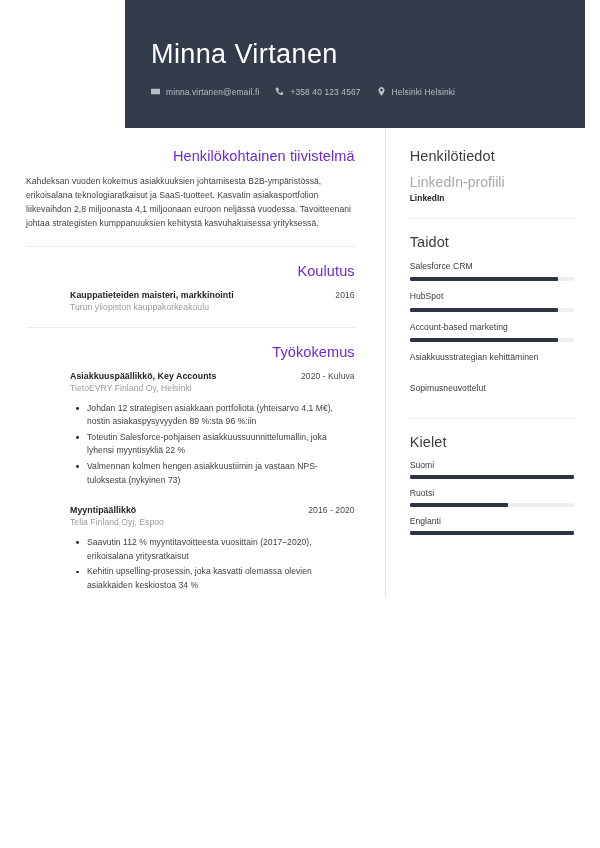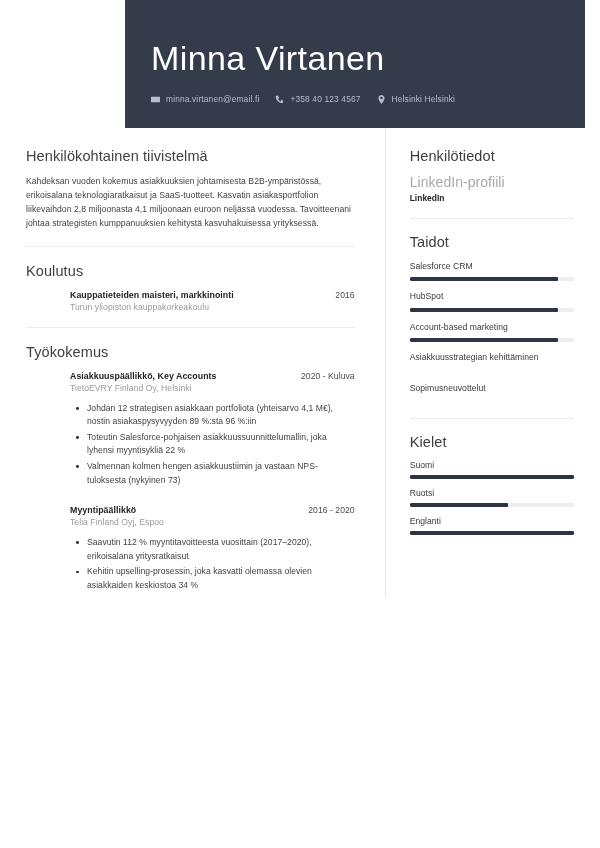--- a/index.html
+++ b/index.html
@@ -26,21 +26,21 @@
     left: 125px;
     top: 0;
     width: 460px;
     height: 128px;
     background: #343b4a;
     padding: 40px 0 0 26px;
   }
 
   .header-name {
     color: #ffffff;
-    font-size: 34px;
+    font-size: 27px;
     font-weight: 400;
     letter-spacing: 0.4px;
     line-height: 1.1;
   }
 
   .contact-row {
     display: flex;
     align-items: center;
     margin-top: 17px;
     gap: 16px;
@@ -87,23 +87,24 @@
     border-left: 1px solid #e6e7e9;
     min-height: 470px;
   }
 
   
   .section { margin-bottom: 2px; }
 
   .section-title {
     font-size: 14.5px;
     font-weight: 400;
-    color: #404040;
+    color: #6d28d9;
     letter-spacing: 0.1px;
     margin-bottom: 11px;
+    text-align: right;
   }
 
   .section-rule {
     border: 0;
     border-top: 1px solid #ebecee;
     margin: 15px 0 16px 0;
   }
 
   .summary-text {
     font-size: 8.6px;

